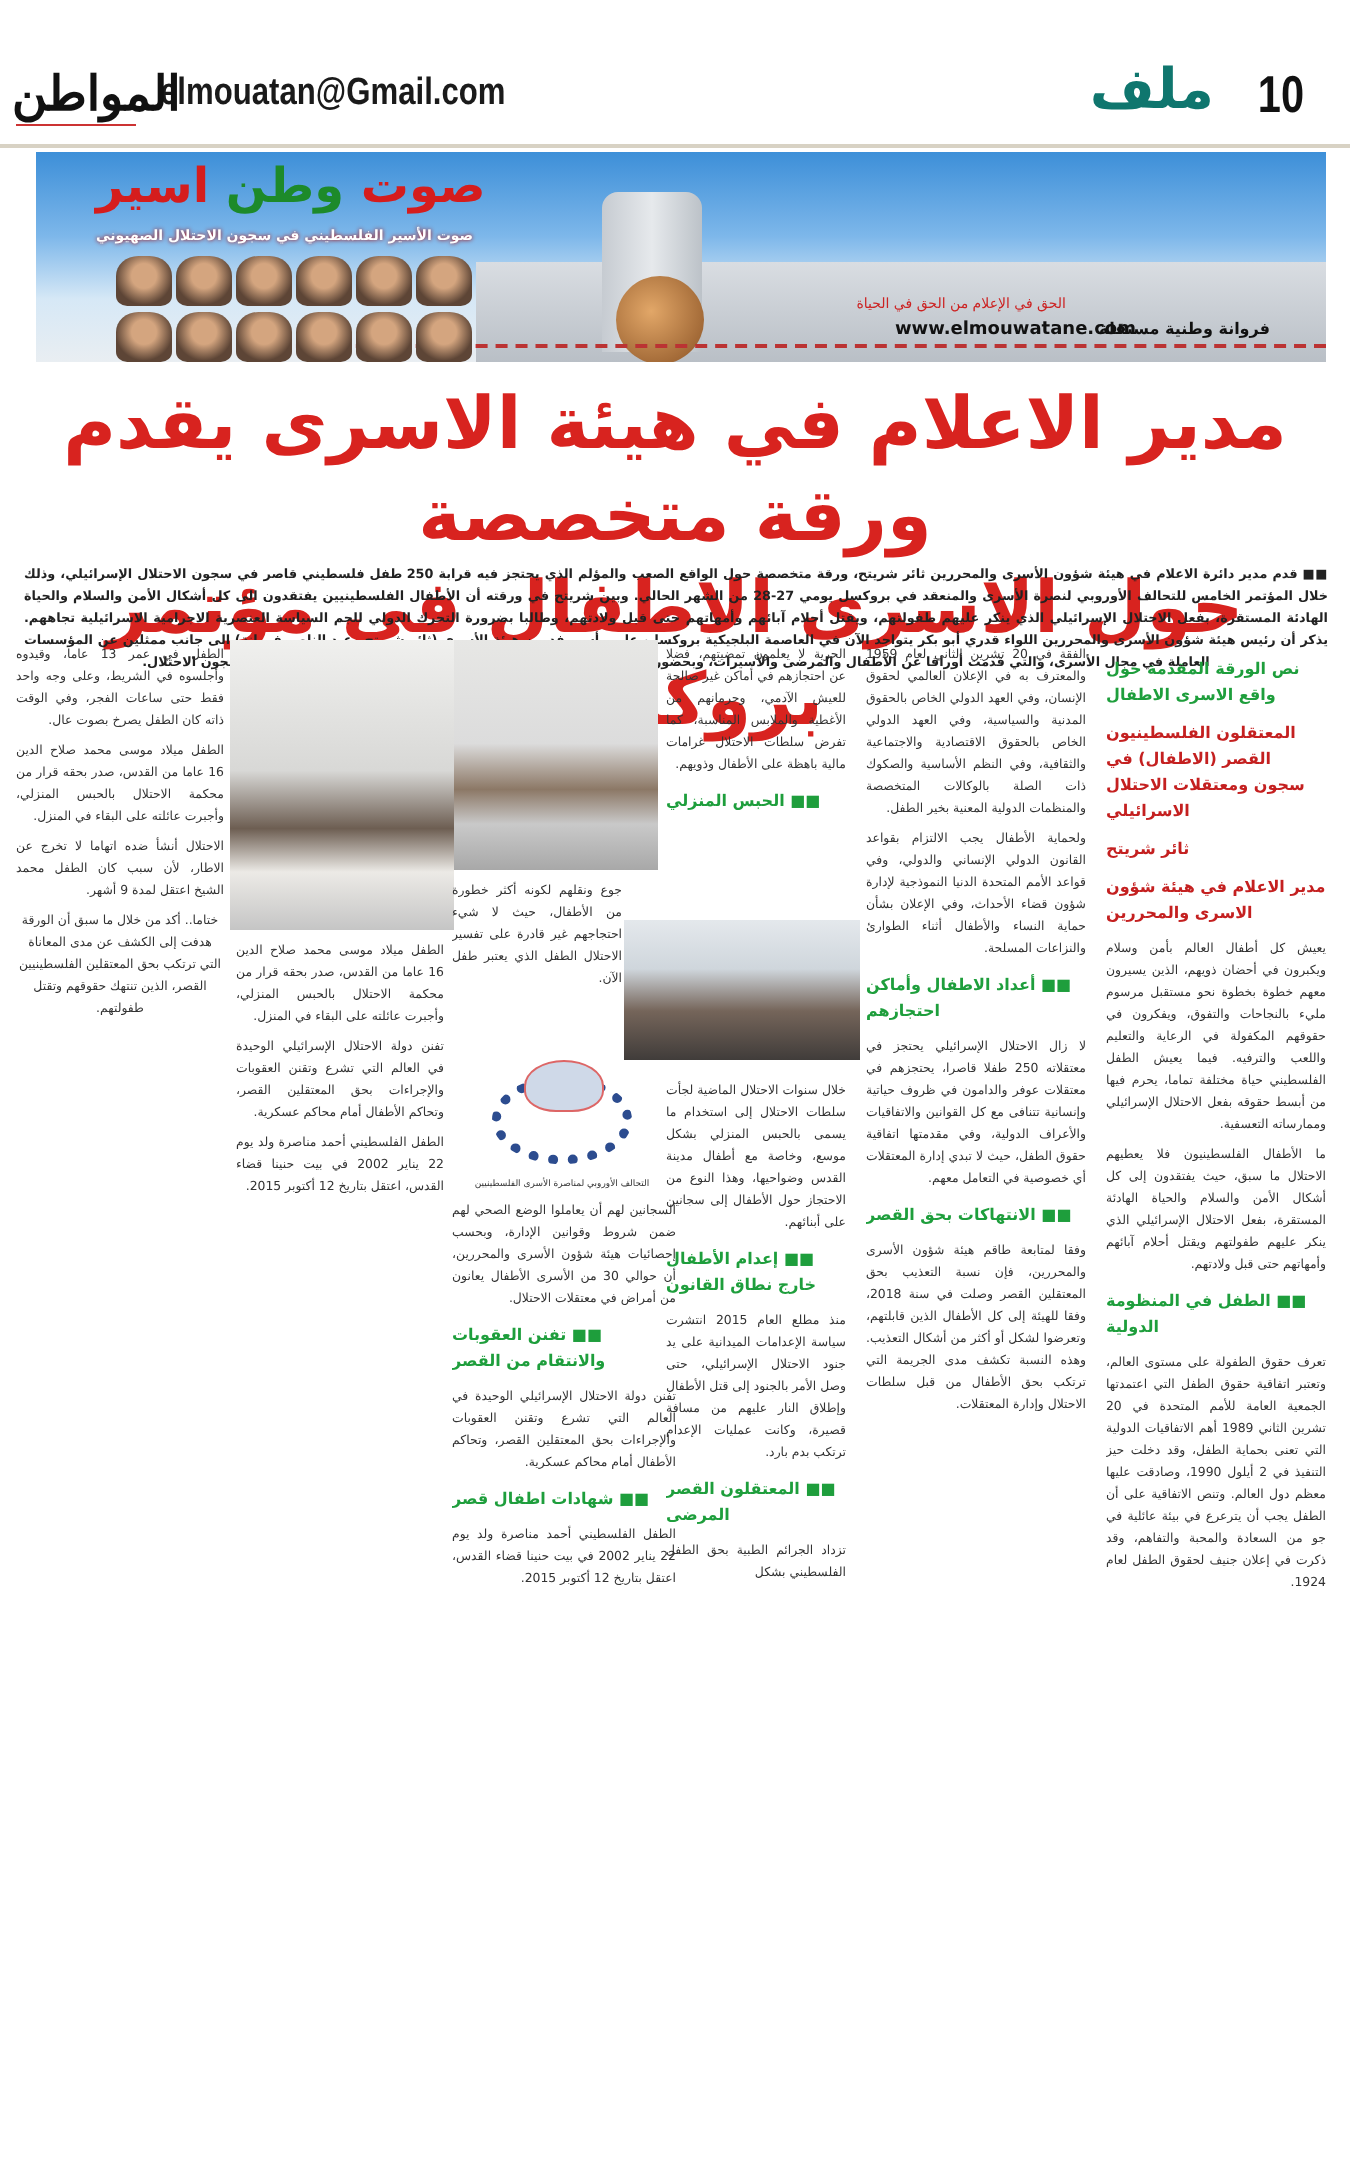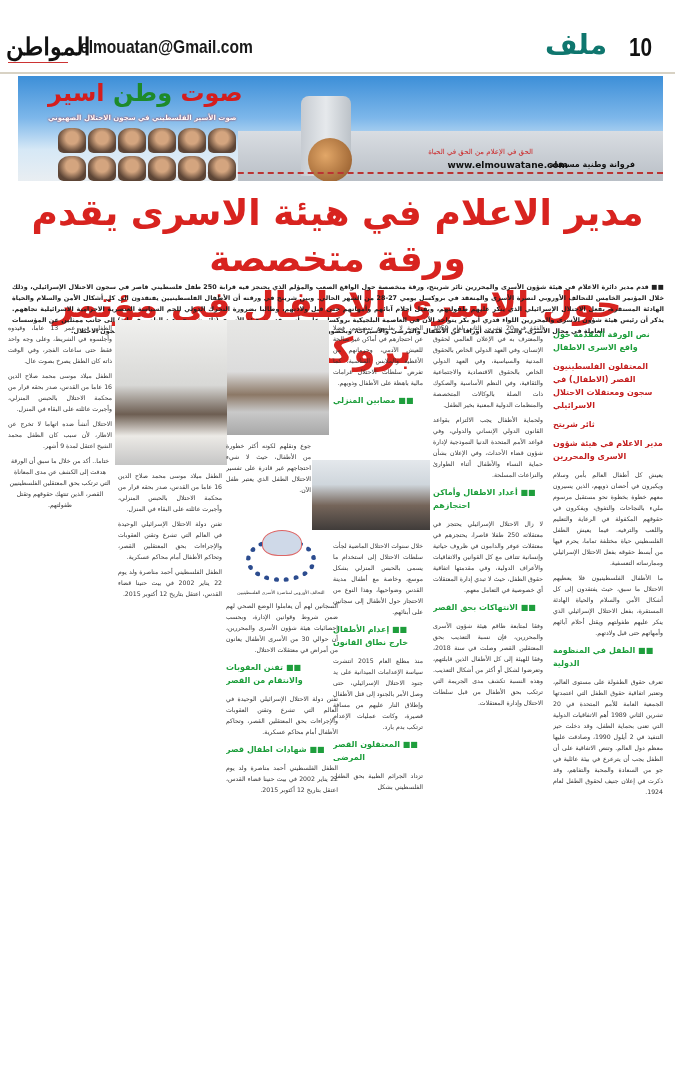--- a/index.html
+++ b/index.html
@@ -111,21 +111,21 @@
   <span class="txt">الفقة في 20 تشرين الثاني لعام 1959 والمعترف به في الإعلان العالمي لحقوق الإنسان، وفي العهد الدولي الخاص بالحقوق المدنية والسياسية، وفي العهد الدولي الخاص بالحقوق الاقتصادية والاجتماعية والثقافية، وفي النظم الأساسية والصكوك ذات الصلة بالوكالات المتخصصة والمنظمات الدولية المعنية بخير الطفل.</span>
   <span class="txt">ولحماية الأطفال يجب الالتزام بقواعد القانون الدولي الإنساني والدولي، وفي قواعد الأمم المتحدة الدنيا النموذجية لإدارة شؤون قضاء الأحداث، وفي الإعلان بشأن حماية النساء والأطفال أثناء الطوارئ والنزاعات المسلحة.</span>
   <div class="sh">■■ أعداد الاطفال وأماكن احتجازهم</div>
   <span class="txt">لا زال الاحتلال الإسرائيلي يحتجز في معتقلاته 250 طفلا قاصرا، يحتجزهم في معتقلات عوفر والدامون في ظروف حياتية وإنسانية تتنافى مع كل القوانين والاتفاقيات والأعراف الدولية، وفي مقدمتها اتفاقية حقوق الطفل، حيث لا تبدي إدارة المعتقلات أي خصوصية في التعامل معهم.</span>
   <div class="sh">■■ الانتهاكات بحق القصر</div>
   <span class="txt">وفقا لمتابعة طاقم هيئة شؤون الأسرى والمحررين، فإن نسبة التعذيب بحق المعتقلين القصر وصلت في سنة 2018، وفقا للهيئة إلى كل الأطفال الذين قابلتهم، وتعرضوا لشكل أو أكثر من أشكال التعذيب. وهذه النسبة تكشف مدى الجريمة التي ترتكب بحق الأطفال من قبل سلطات الاحتلال وإدارة المعتقلات.</span>
 </div>
 
 <div class="col" style="right:252px;width:90px;top:322px;height:130px">
   <span class="txt">الحرية لا يعلمون تمضيتهم، فضلا عن احتجازهم في أماكن غير صالحة للعيش الآدمي، وحرمانهم من الأغطية والملابس المناسبة، كما تفرض سلطات الاحتلال غرامات مالية باهظة على الأطفال وذويهم.</span>
-  <div class="sh">■■ مصابين المنزلي</div>
+  <div class="sh">■■ الحبس المنزلي</div>
 </div>
 <div class="col" style="right:252px;width:90px;top:540px;height:480px">
   <span class="txt">خلال سنوات الاحتلال الماضية لجأت سلطات الاحتلال إلى استخدام ما يسمى بالحبس المنزلي بشكل موسع، وخاصة مع أطفال مدينة القدس وضواحيها، وهذا النوع من الاحتجاز حول الأطفال إلى سجانين على أبنائهم.</span>
   <div class="sh">■■ إعدام الأطفال خارج نطاق القانون</div>
   <span class="txt">منذ مطلع العام 2015 انتشرت سياسة الإعدامات الميدانية على يد جنود الاحتلال الإسرائيلي، حتى وصل الأمر بالجنود إلى قتل الأطفال وإطلاق النار عليهم من مسافة قصيرة، وكانت عمليات الإعدام ترتكب بدم بارد.</span>
   <div class="sh">■■ المعتقلون القصر المرضى</div>
   <span class="txt">تزداد الجرائم الطبية بحق الطفل الفلسطيني بشكل</span>
 </div>
 
 <div class="photo photo1"></div>

